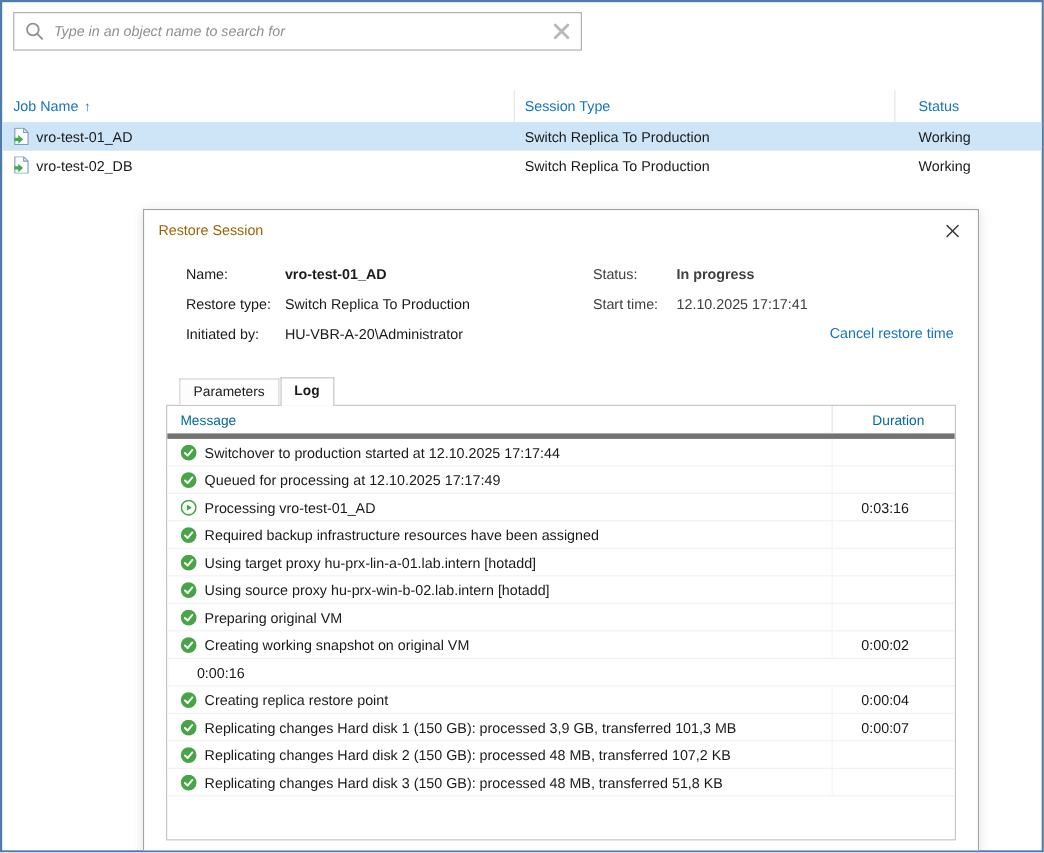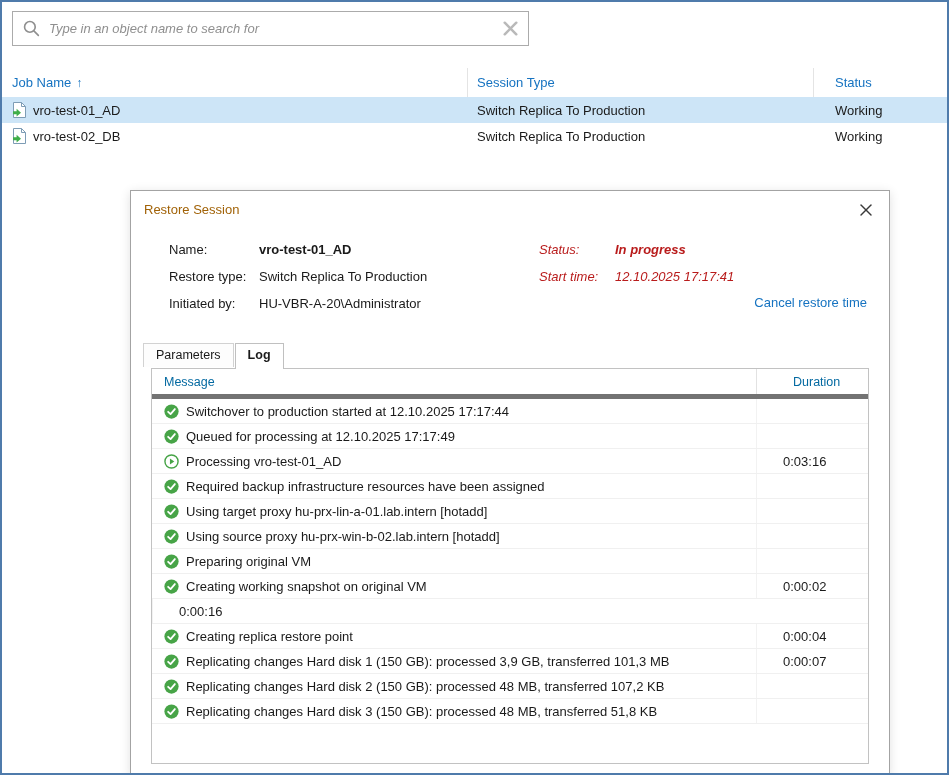--- a/index.html
+++ b/index.html
@@ -7,49 +7,49 @@
   .screen { position: relative; width: 949px; height: 775px; background: #fff; border: 2px solid #4f7bab; overflow: hidden; }
 
   
   .search-box { position: absolute; left: 10px; top: 9px; width: 517px; height: 35px; border: 1px solid #ababab; display: flex; align-items: center; background: #fff; }
   .icon-search { margin: 0 8px 0 9px; display: flex; }
   .search-input { flex: 1; border: none; outline: none; font-size: 13px; color: #333; height: 100%; background: transparent; }
   .search-input::placeholder { font-style: italic; color: #8f8f8f; }
   .clear-btn { border: none; background: none; margin-right: 5px; display: flex; cursor: pointer; padding: 2px; }
 
   
-  .job-table { position: absolute; left: 0; top: 66px; width: 100%; font-size: 13px; }
+  .job-table { position: absolute; left: 0; top: 80px; width: 100%; font-size: 13px; }
   .job-header { display: grid; grid-template-columns: 466px 346px 1fr; height: 29px; align-items: center; color: var(--accent-blue, #1673c1); }
   .jh-cell { height: 100%; display: flex; align-items: center; }
   .jh-cell.c1 { padding-left: 10px; border-right: 1px solid #e4e4e4; }
   .jh-cell.c2 { padding-left: 9px; border-right: 1px solid #e4e4e4; }
   .jh-cell.c3 { padding-left: 21px; }
   .sort { margin-left: 5px; font-size: 12px; }
   .job-row { display: grid; grid-template-columns: 466px 346px 1fr; height: 26px; align-items: center; color: #1a1a1a; cursor: default; }
   .job-row.selected { background: var(--selected-row, #cde5f7); }
   .jr-cell { display: flex; align-items: center; overflow: hidden; white-space: nowrap; }
   .jr-cell.c1 { padding-left: 10px; gap: 6px; }
   .jr-cell.c2 { padding-left: 9px; }
   .jr-cell.c3 { padding-left: 21px; text-align: right; }
 
   
   .dialog { position: absolute; left: 128px; top: 188px; width: 760px; height: 587px; background: #fff; border: 1px solid #a3a3a3; box-shadow: 0 2px 10px rgba(0,0,0,0.12); }
   .dialog-title { position: absolute; left: 13px; top: 11px; font-size: 13px; color: #a16207; }
   .dialog-close { position: absolute; right: 12px; top: 8px; background: none; border: none; cursor: pointer; padding: 4px; display: flex; }
 
   .fields { position: absolute; left: 38px; top: 45px; font-size: 13px; color: #1a1a1a; }
-  .fields-right { position: absolute; left: 408px; top: 45px; font-size: 13px; color: #b91c1c; font-style: italic; }
+  .fields-right { position: absolute; left: 408px; top: 45px; font-size: 13px; color: #404040; }
   .frow { display: flex; height: 27px; align-items: center; }
   .flabel { width: 90px; flex: 0 0 90px; }
   .fields-right .flabel { width: 76px; flex: 0 0 76px; }
   .fvalue.bold { font-weight: bold; }
   .cancel-link { position: absolute; right: 22px; top: 104px; color: var(--accent-blue, #1673c1); font-size: 13px; cursor: pointer; text-decoration: none; background: none; border: none; }
 
   
-  .tabs { position: absolute; left: 12px; top: 152px; display: flex; align-items: flex-start; height: 25px; z-index: 2; }
+  .tabs { position: absolute; left: 32px; top: 152px; display: flex; align-items: center; height: 25px; z-index: 2; }
   .tab { padding: 4px 12px 5px; font-size: 12.5px; border: 1px solid #d2d2d2; border-bottom: none; background: #fdfdfd; margin-right: 1px; color: #1a1a1a; cursor: pointer; }
   .tab.active { font-weight: bold; margin-bottom: -1px; padding-bottom: 7px; border-color: #c0c0c0; background: #fff; z-index: 3; }
 
   
   .log-panel { position: absolute; left: 20px; right: 20px; top: 177px; bottom: 12px; border: 1px solid #c2c2c2; background: #fff; overflow: hidden; }
   .log-header { display: grid; grid-template-columns: 604px 1fr; height: 30px; align-items: center; border-bottom: 5px solid #737373; font-size: 12.5px; color: #0369a1; }
   .lh-msg { padding-left: 12px; }
   .lh-dur { padding-left: 36px; border-left: 1px solid #e2e2e2; height: 100%; display: flex; align-items: center; }
   .log-row { display: grid; grid-template-columns: 604px 1fr; height: 25px; align-items: center; border-bottom: 1px solid #f0f0f0; font-size: 13px; color: #1a1a1a; }
   .lr-msg { display: flex; align-items: center; gap: 7px; padding-left: 12px; overflow: hidden; white-space: nowrap; }

